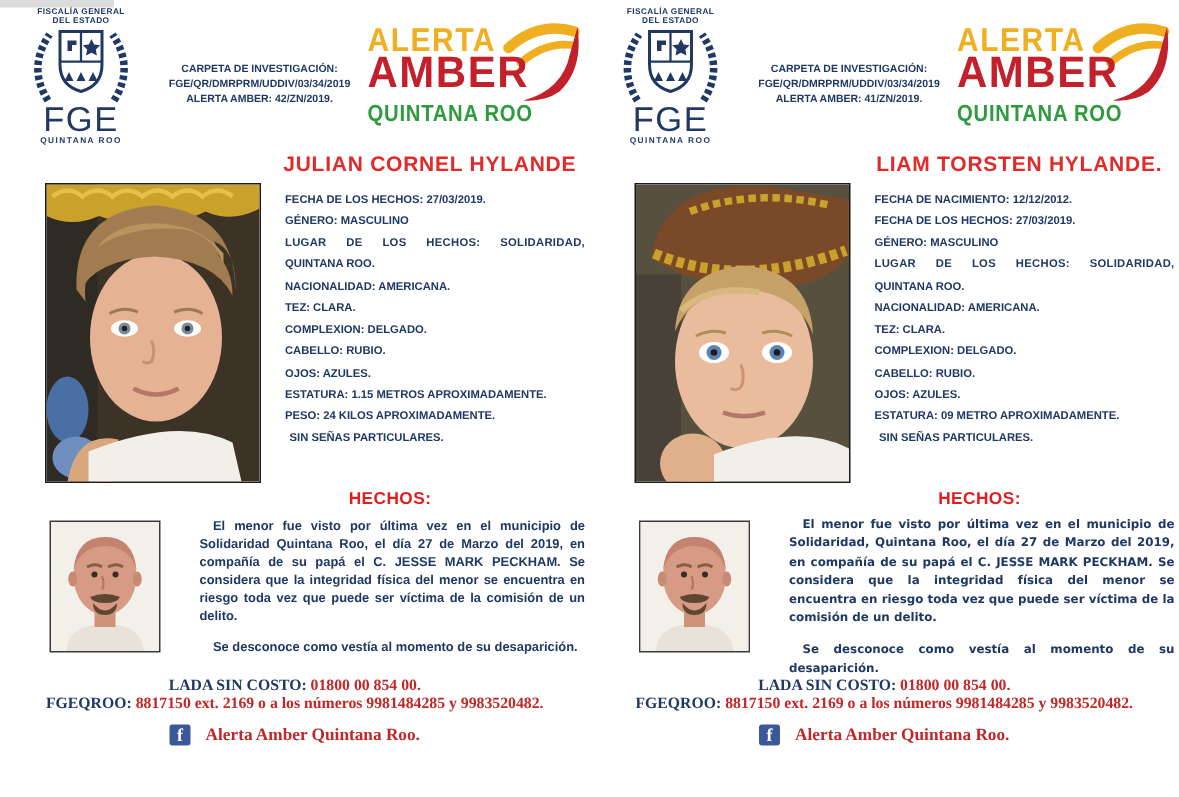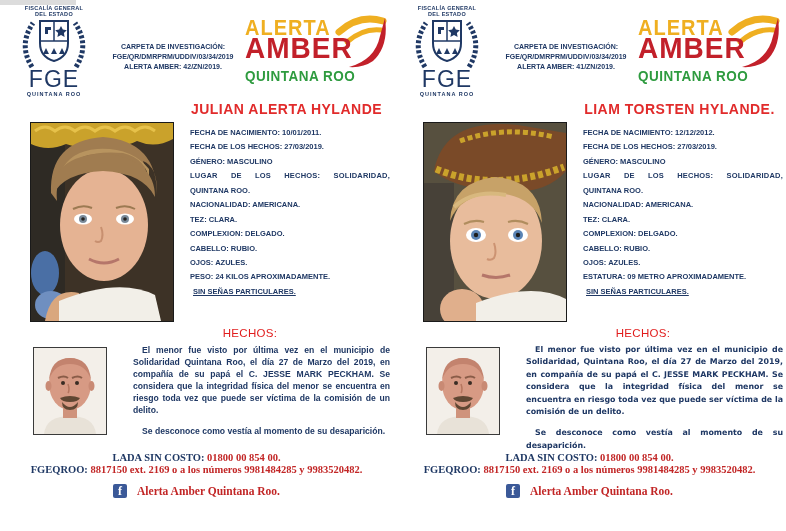--- a/index.html
+++ b/index.html
@@ -36,24 +36,24 @@
   .photo{position:absolute;background:#fff;}
   .photo.child{left:30px;top:122px;width:142px;height:198px;border:1px solid #1a1a1a;}
   .photo.suspect{left:33px;top:347px;width:72px;height:86px;border:1px solid #3a3a3a;}
   .photo svg{display:block;}
 
   
   .details{position:absolute;left:190px;top:126px;width:200px;color:#1f3864;
            font-weight:bold;font-size:7.5px;}
   .dline{height:14.45px;line-height:14.45px;white-space:nowrap;}
   .dline.just{text-align:justify;text-align-last:justify;white-space:normal;letter-spacing:.2px;}
-  .dline.indent{padding-left:3px;text-decoration:underline;}
-
-  .hechos-title{position:absolute;left:120px;top:327px;width:260px;text-align:center;
-                color:#e11d1d;font-weight:normal;font-size:11.5px;letter-spacing:.3px;}
+  .dline.indent{padding-left:3px;}
+
+  .hechos-title{position:absolute;left:130px;top:327px;width:260px;text-align:center;
+                color:#e11d1d;font-weight:bold;font-size:11.5px;letter-spacing:.3px;}
 
   .hechos{position:absolute;left:133px;top:344px;width:257px;color:#1f3864;text-align:justify;}
   .hechos p{margin:0;text-indent:9px;}
   .hechos p + p{margin-top:9px;}
   .p-sans{font-family:"Liberation Sans",sans-serif;font-weight:bold;font-size:8.6px;line-height:12px;}
   .p-round{font-family:"DejaVu Sans",sans-serif;font-weight:bold;font-size:7.9px;line-height:12.4px;}
 
   
   .footer{position:absolute;left:0;top:452px;width:393px;text-align:center;
           font-family:"Liberation Serif",serif;font-weight:bold;}
@@ -102,21 +102,21 @@
       <svg class="horn" width="56" height="56" viewBox="0 0 56 56">
         <path d="M8,20 Q28,2 52,9" fill="none" stroke="#efaf21" stroke-width="7" stroke-linecap="round"></path>
         <path d="M16,30 Q32,16 50,18" fill="none" stroke="#efaf21" stroke-width="5" stroke-linecap="round"></path>
         <path d="M18,55 Q44,48 49,24 L54,6 Q58,34 42,49 Q32,56 18,55 Z" fill="#c2202a"></path>
       </svg>
       <div class="w a1">ALERTA</div>
       <div class="w a2">AMBER</div>
       <div class="w a3">QUINTANA ROO</div>
     </div>
 
-    <div class="name">JULIAN ALERTA HYLANDE</div>
+    <div class="name">JULIAN CORNEL HYLANDE</div>
 
     <div class="photo child">
       <svg width="142" height="198" viewBox="0 0 142 198">
         <rect width="142" height="198" fill="#3d3226"></rect>
         <rect x="0" y="0" width="34" height="198" fill="#2e2a24"></rect>
         <ellipse cx="14" cy="150" rx="14" ry="22" fill="#4a6fa5"></ellipse>
         <ellipse cx="20" cy="182" rx="16" ry="14" fill="#6f8fc0"></ellipse>
         <path d="M0,0 h142 v16 q-18,10 -36,2 q-17,9 -35,1 q-18,9 -36,2 q-18,8 -35,0 Z" fill="#caa22b"></path>
         <path d="M4,8 q10,-8 20,0 q10,-8 20,0 q10,-8 20,0 q10,-8 20,0 q10,-8 20,0 q10,-8 20,0" fill="none" stroke="#e6c14a" stroke-width="3"></path>
         <path d="M20,70 Q18,18 72,14 Q126,18 126,72 Q127,44 112,38 Q120,60 108,52 Q96,30 70,32 Q44,30 34,52 Q24,58 26,78 Z" fill="#a07c50"></path>
@@ -132,30 +132,30 @@
         <path d="M42,86 q10,-5 19,-1" stroke="#9c7a52" stroke-width="2" fill="none"></path>
         <path d="M85,85 q10,-4 19,1" stroke="#9c7a52" stroke-width="2" fill="none"></path>
         <path d="M70,104 q3,8 0,14 q-3,2 -6,0" stroke="#c89070" stroke-width="2" fill="none"></path>
         <path d="M58,136 q15,8 30,0" stroke="#b5766a" stroke-width="3" fill="none"></path>
         <path d="M14,198 q6,-34 34,-28 l-4,28 Z" fill="#d9a77e"></path>
         <path d="M28,198 v-20 q60,-24 96,-6 l6,26 Z" fill="#f2efe8"></path>
       </svg>
     </div>
 
     <div class="details">
-      <div class="dline">FECHA DE NACIMIENTO: 10/01/2011.</div>
       <div class="dline">FECHA DE LOS HECHOS: 27/03/2019.</div>
       <div class="dline">GÉNERO: MASCULINO</div>
       <div class="dline just">LUGAR DE LOS HECHOS: SOLIDARIDAD,</div>
       <div class="dline">QUINTANA ROO.</div>
       <div class="dline">NACIONALIDAD: AMERICANA.</div>
       <div class="dline">TEZ: CLARA.</div>
       <div class="dline">COMPLEXION: DELGADO.</div>
       <div class="dline">CABELLO: RUBIO.</div>
       <div class="dline">OJOS: AZULES.</div>
+      <div class="dline">ESTATURA: 1.15 METROS APROXIMADAMENTE.</div>
       <div class="dline">PESO: 24 KILOS APROXIMADAMENTE.</div>
       <div class="dline indent">SIN SEÑAS PARTICULARES.</div>
     </div>
 
     <div class="hechos-title">HECHOS:</div>
 
     <div class="photo suspect">
       <svg width="72" height="86" viewBox="0 0 72 86">
         <rect width="72" height="86" fill="#f3efe9"></rect>
         <path d="M10,86 q2,-18 26,-18 q24,0 26,18 Z" fill="#e8e2d8"></path>

